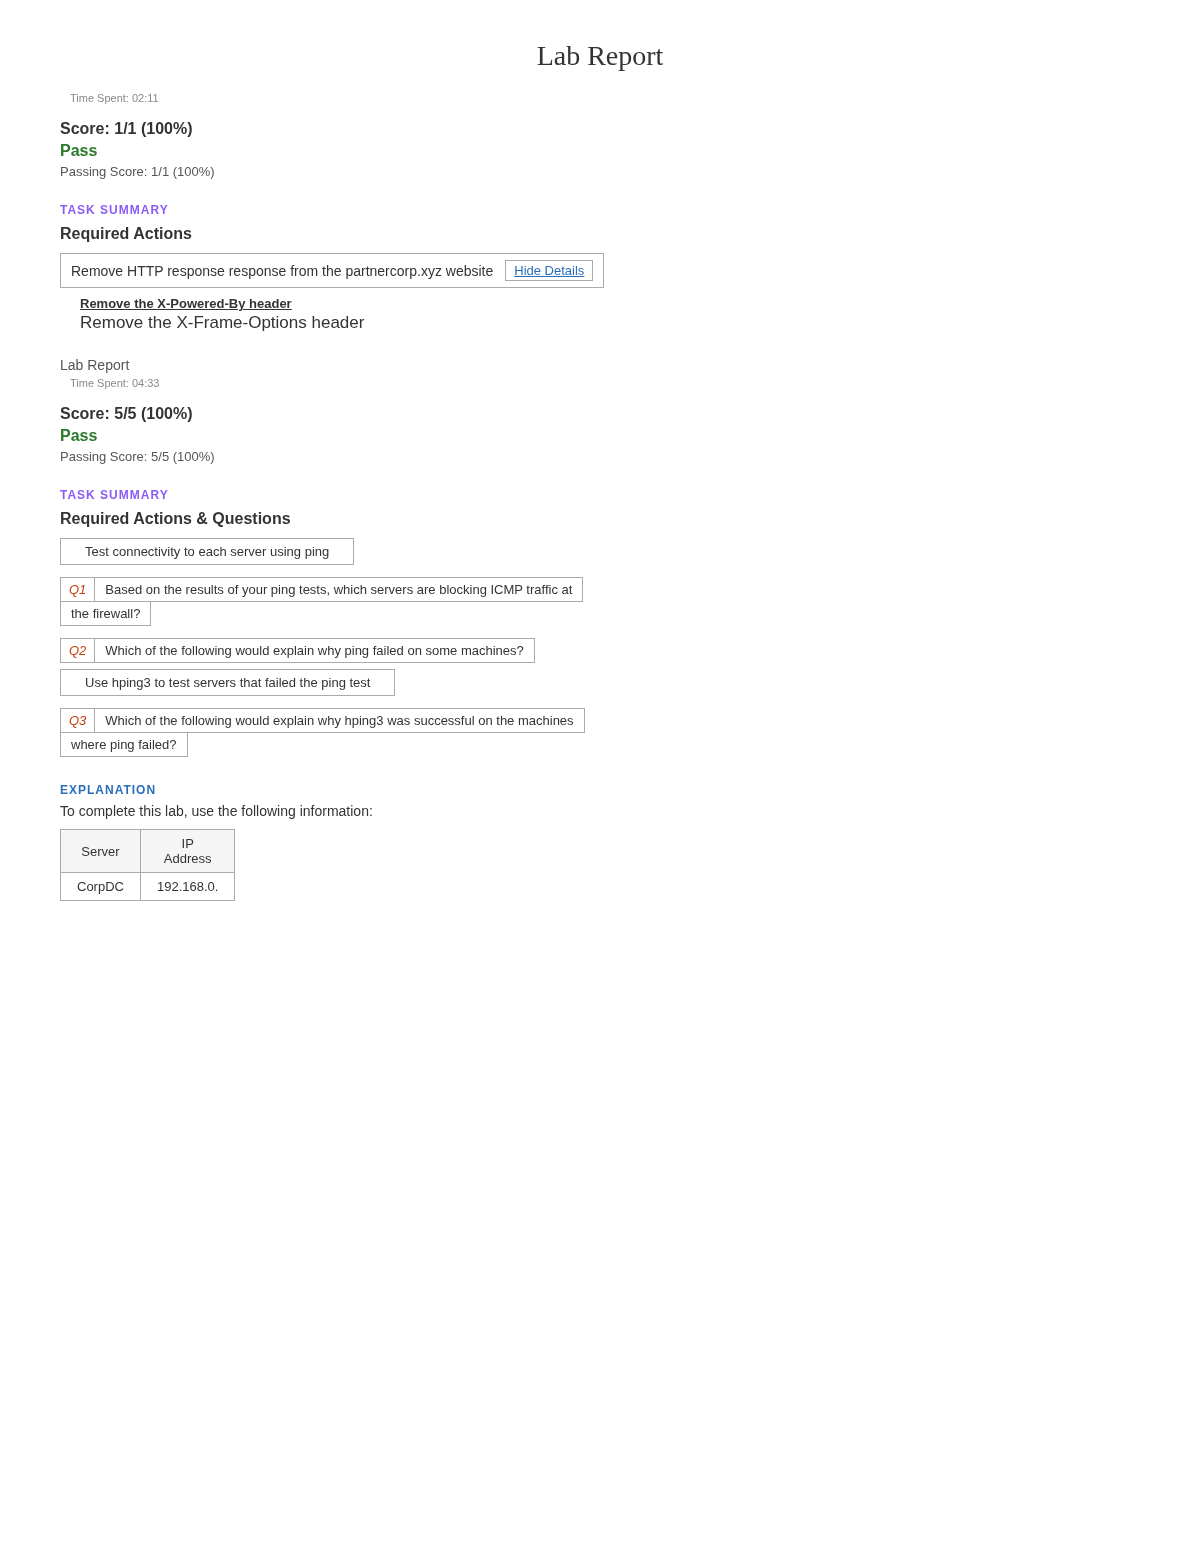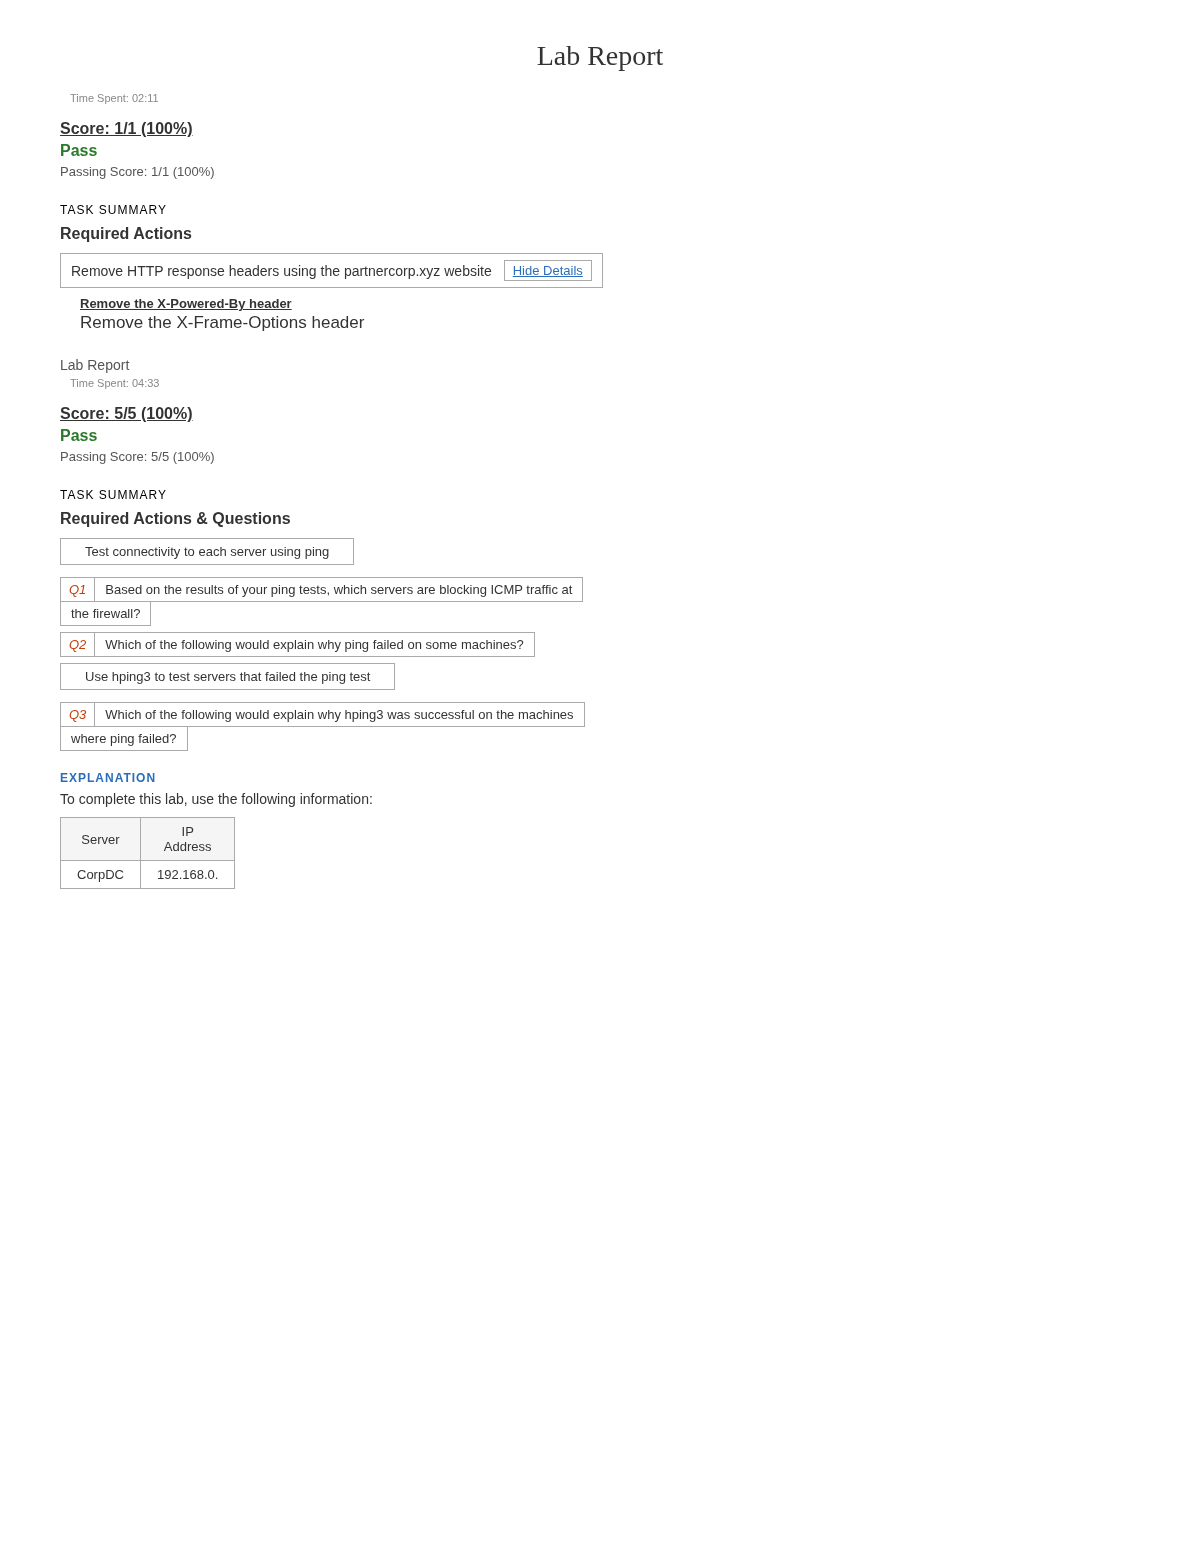--- a/index.html
+++ b/index.html
@@ -31,40 +31,39 @@
       color: #888;
       font-size: 11px;
       margin-bottom: 16px;
       margin-left: 10px;
     }
 
     .score-line {
       font-weight: bold;
       font-size: 16px;
       margin-bottom: 4px;
-      text-decoration: underline;
     }
 
     .pass-label {
       color: #2a7a2a;
       font-weight: bold;
       font-size: 16px;
       margin-bottom: 4px;
     }
 
     .passing-score {
       font-size: 13px;
       color: #555;
       margin-bottom: 24px;
     }
 
     .section-label {
-      color: #000000;
+      color: #8b5cf6;
       font-size: 12px;
-      font-weight: normal;
+      font-weight: bold;
       letter-spacing: 1px;
       text-transform: uppercase;
       margin-bottom: 8px;
     }
 
     .required-actions-title {
       font-size: 16px;
       font-weight: bold;
       margin-bottom: 10px;
     }
@@ -194,20 +193,21 @@
       background: #fff;
     }
 
     .q-continuation-line {
       border: 1px solid #aaa;
       border-top: none;
       padding: 4px 10px;
       font-size: 13px;
       background: #fff;
       display: inline-block;
+      margin-bottom: 6px;
       margin-left: 0;
     }
   </style>
 </head>
 <body>
 
 <h1 class="page-title">Lab Report</h1>
 
 <div>
 
@@ -218,21 +218,21 @@
   <div class="pass-label">Pass</div>
 
   <div class="passing-score">Passing Score: 1/1 (100%)</div>
 
   <div class="task-summary-section">
     <div class="section-label">TASK SUMMARY</div>
 
     <div class="required-actions-title">Required Actions</div>
 
     <div class="action-box-full">
-      <span>Remove HTTP response headers using the partnercorp.xyz website</span>
+      <span>Remove HTTP response response from the partnercorp.xyz website</span>
       <button class="hide-details-btn">Hide Details</button>
     </div>
 
     <div class="sub-action action-text-bold">Remove the X-Powered-By header</div>
 
     <div class="sub-action-plain">Remove the X-Frame-Options header</div>
   </div>
 </div>
 
 <div>

